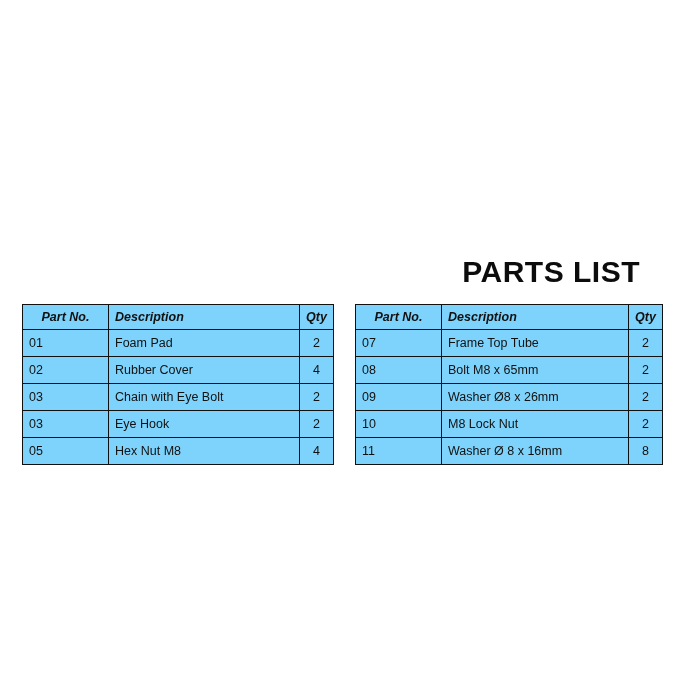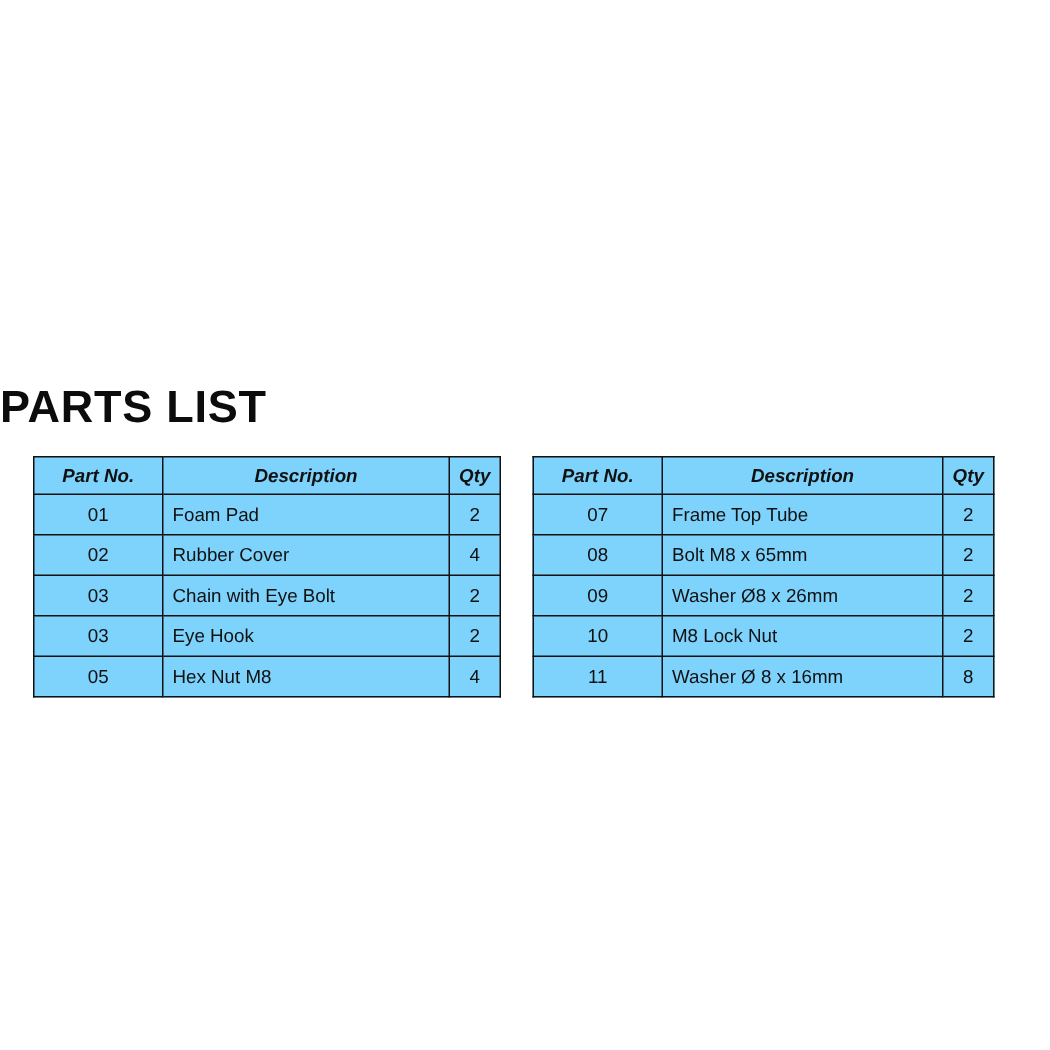--- a/index.html
+++ b/index.html
@@ -20,21 +20,21 @@
     left: 0;
     top: 0;
     width: 700px;
     height: 700px;
   }
   .title {
     position: absolute;
     left: 0;
     top: 255px;
     width: 640px;
-    text-align: left;
+    text-align: right;
     font-size: 30px;
     font-weight: bold;
     letter-spacing: 0.5px;
     color: #0c0c0c;
   }
   .tables-wrap {
     position: absolute;
     left: 0;
     top: 304px;
     width: 700px;
@@ -65,24 +65,24 @@
     color: #111111;
     box-sizing: border-box;
   }
   table.parts thead th {
     font-style: italic;
     font-weight: bold;
     font-size: 12.5px;
     text-align: center;
     height: 25px;
   }
-  .col-part { width: 86px; text-align: center; }
+  .col-part { width: 86px; text-align: left; }
   .col-desc { text-align: left; }
   .col-qty  { width: 34px; text-align: center; margin-left: 36px; }
-  table.parts thead th.col-desc { text-align: center; }
+  table.parts thead th.col-desc { text-align: left; }
 </style>
 </head>
 <body>
 
 <div class="page">
 
   <div class="title">PARTS LIST</div>
 
   <div class="tables-wrap">
 

